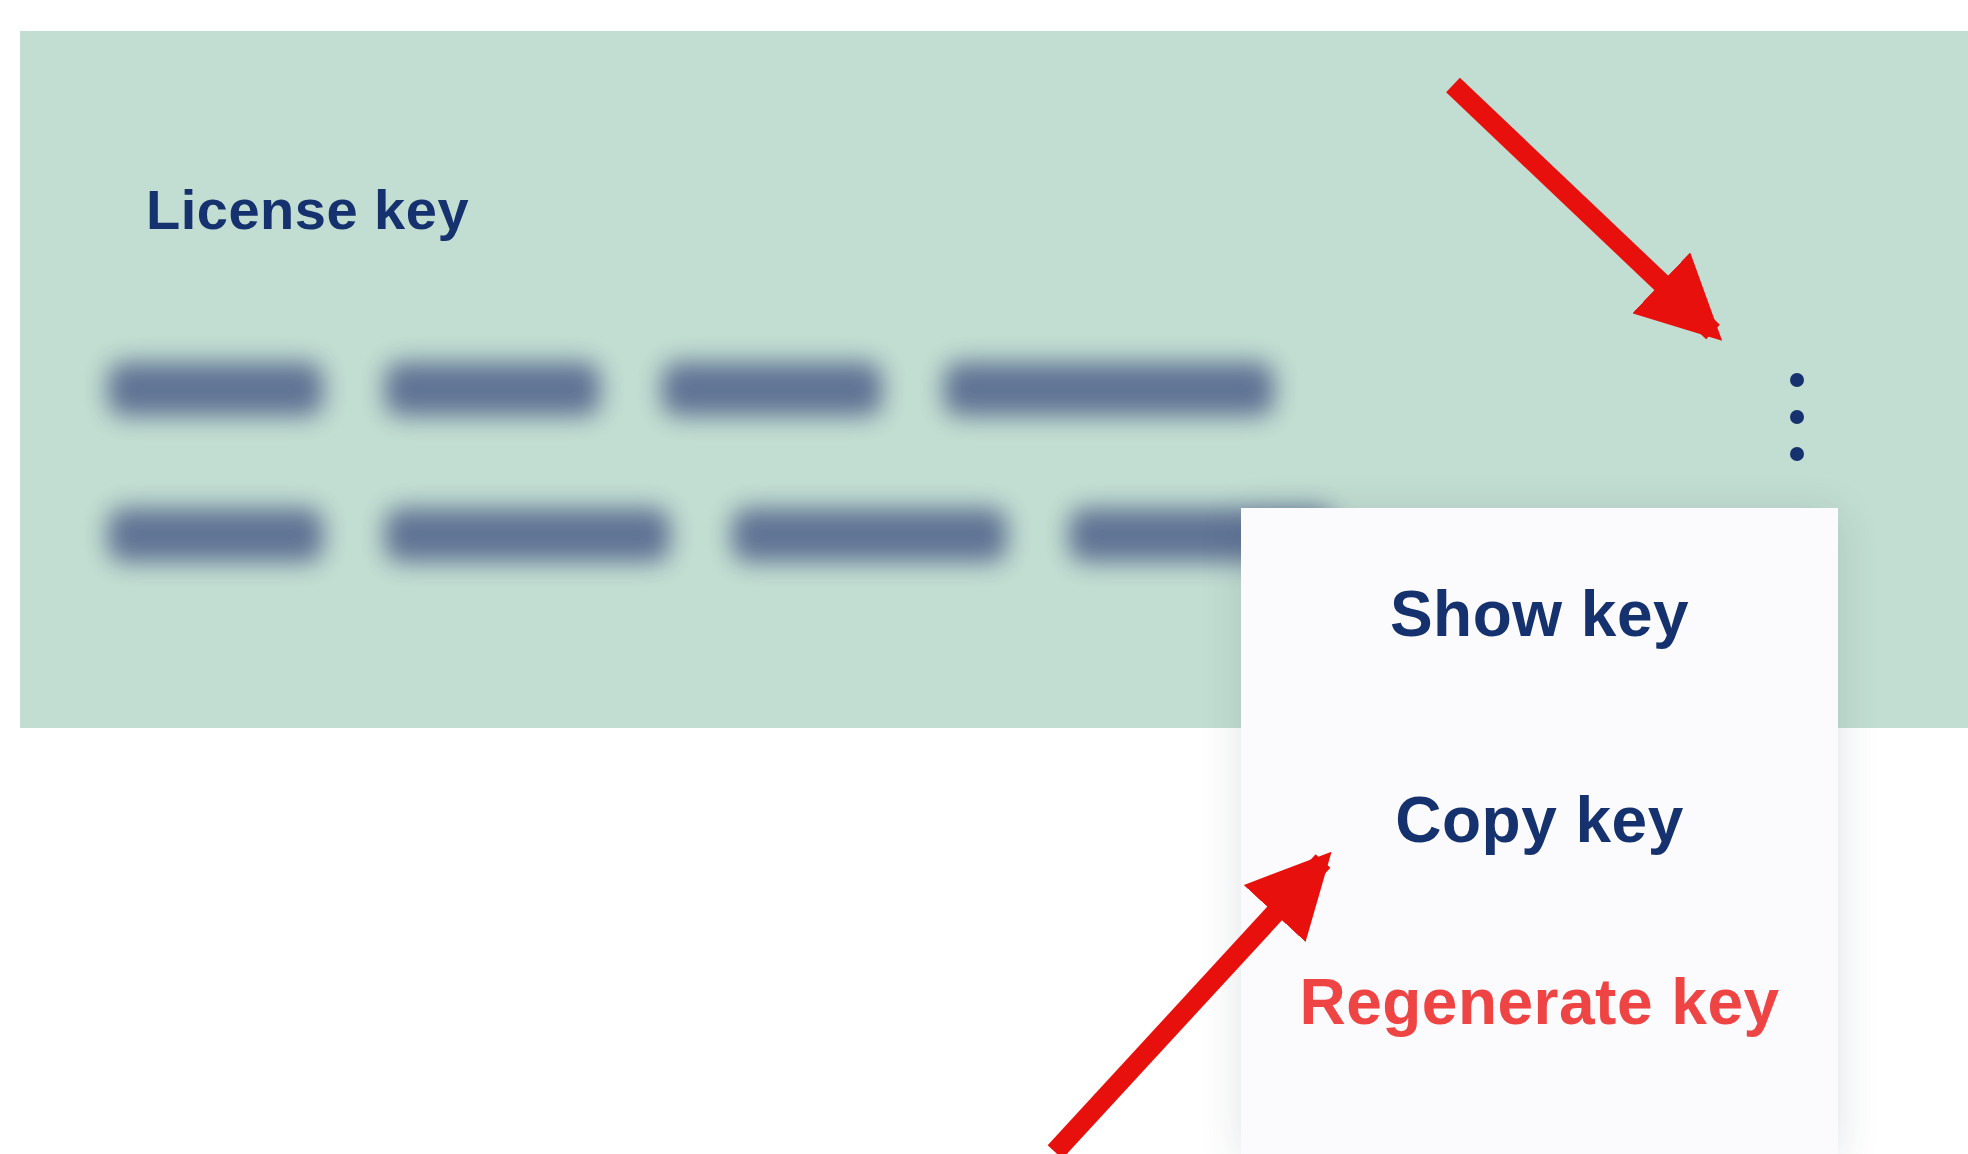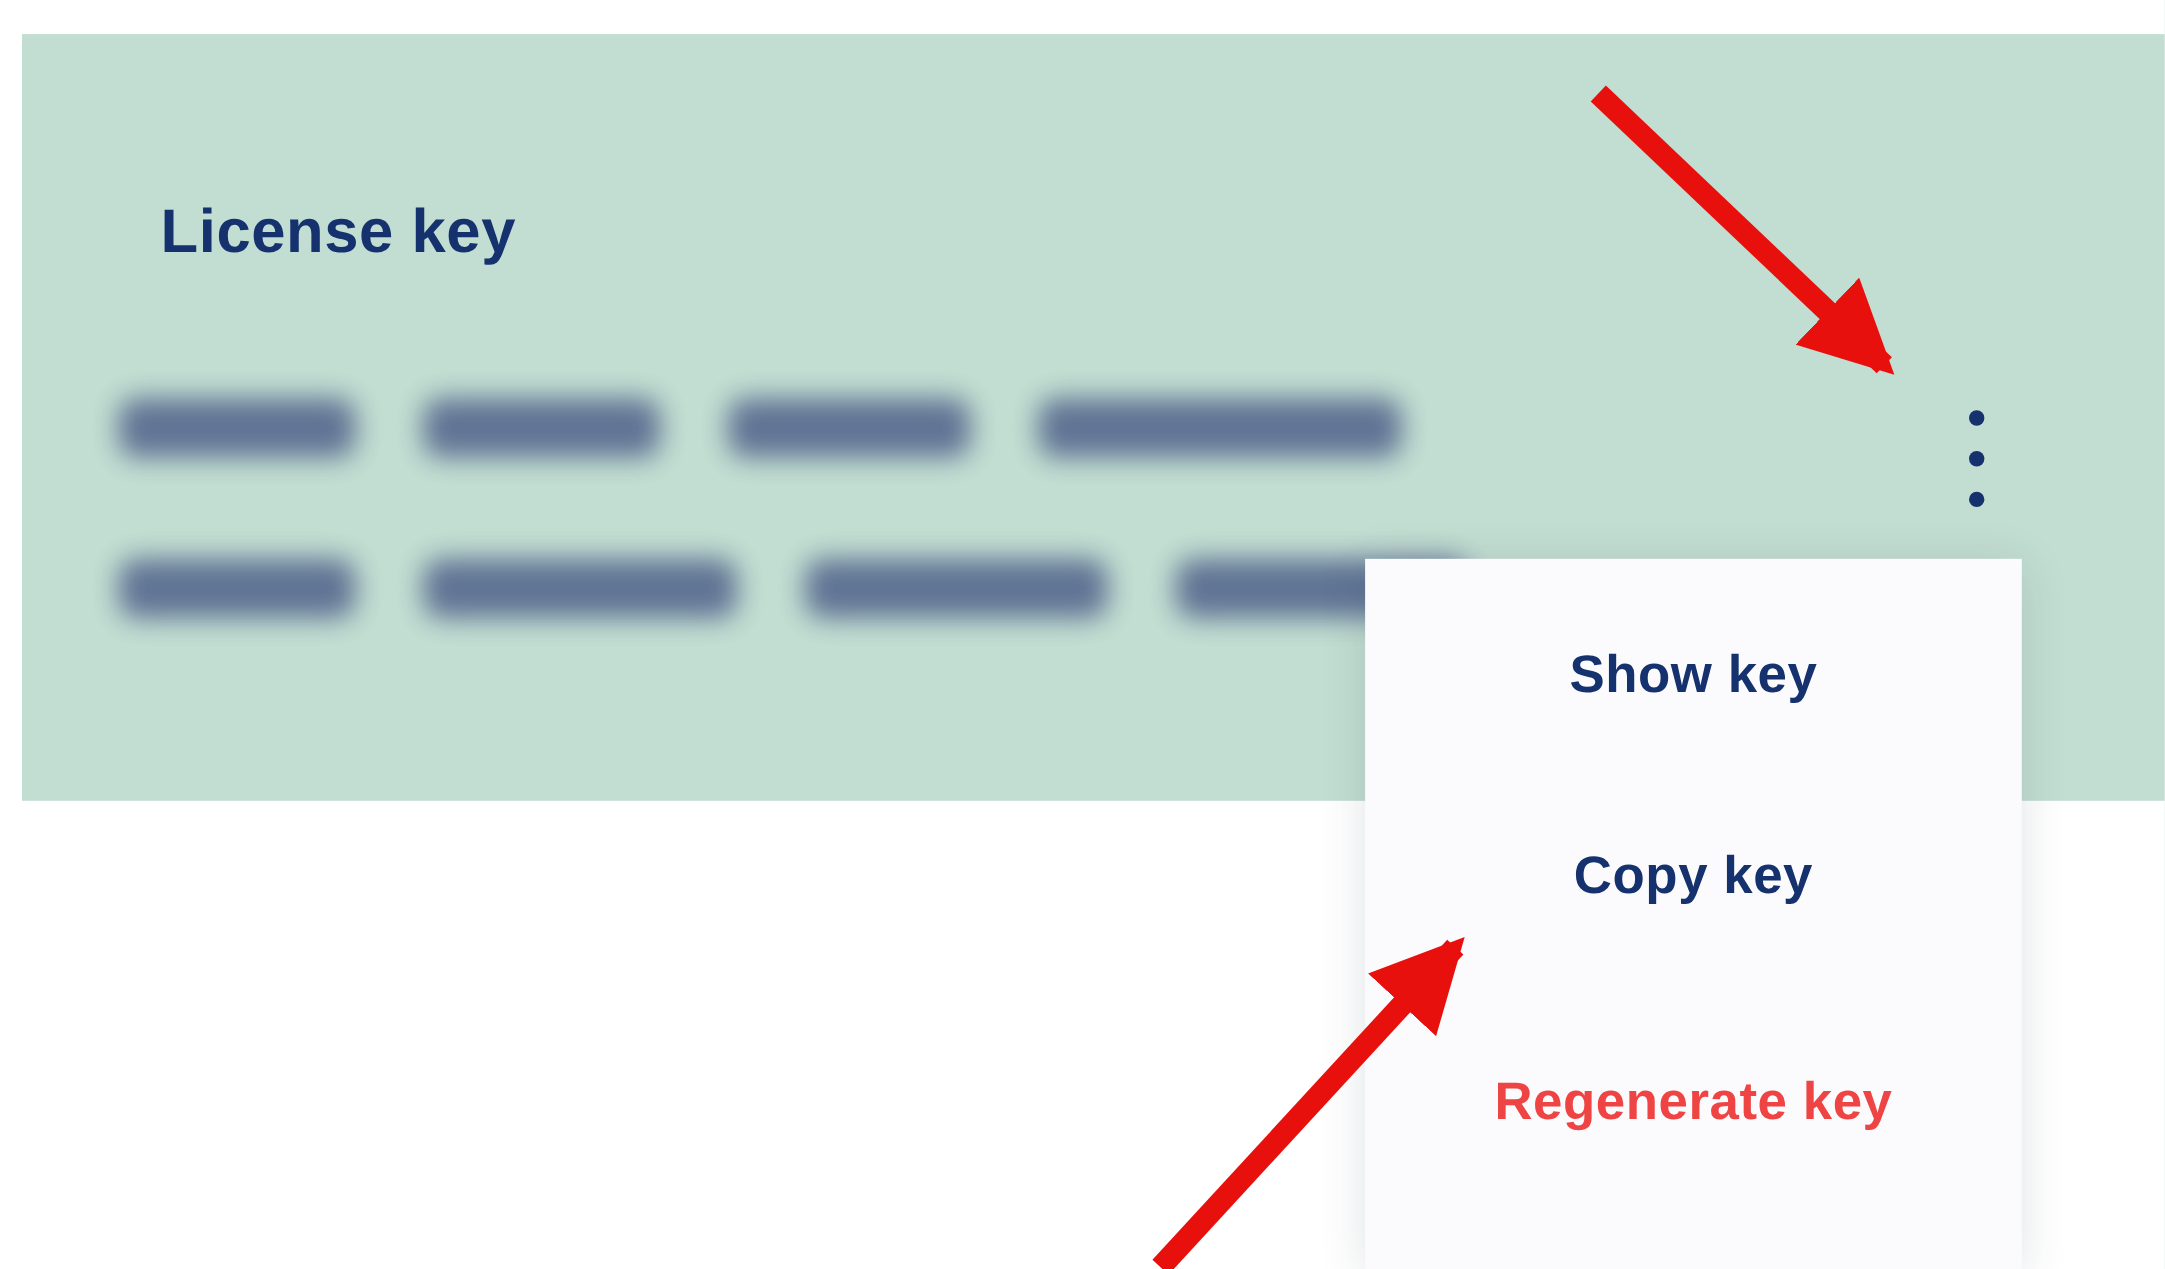--- a/index.html
+++ b/index.html
@@ -89,29 +89,29 @@
     width: 597px;
     height: 646px;
     background: #fbfbfd;
     box-shadow: 0 6px 40px rgba(40, 60, 80, 0.14);
     z-index: 5;
   }
   .menu-item {
     position: absolute;
     left: 50%;
     transform: translate(-50%, -50%);
-    font-size: 48px;
+    font-size: 64px;
     font-weight: 700;
     color: #15316e;
     white-space: nowrap;
     cursor: pointer;
     letter-spacing: 0.5px;
   }
   .menu-item.pos-1 { top: 106px; }
-  .menu-item.pos-2 { top: 288px; }
+  .menu-item.pos-2 { top: 312px; }
   .menu-item.pos-3 { top: 494px; }
   .menu-item.danger { color: #ef4444; }
 
   
   .annotations {
     position: absolute;
     left: 0; top: 0;
     width: 1968px;
     height: 1154px;
     z-index: 10;

